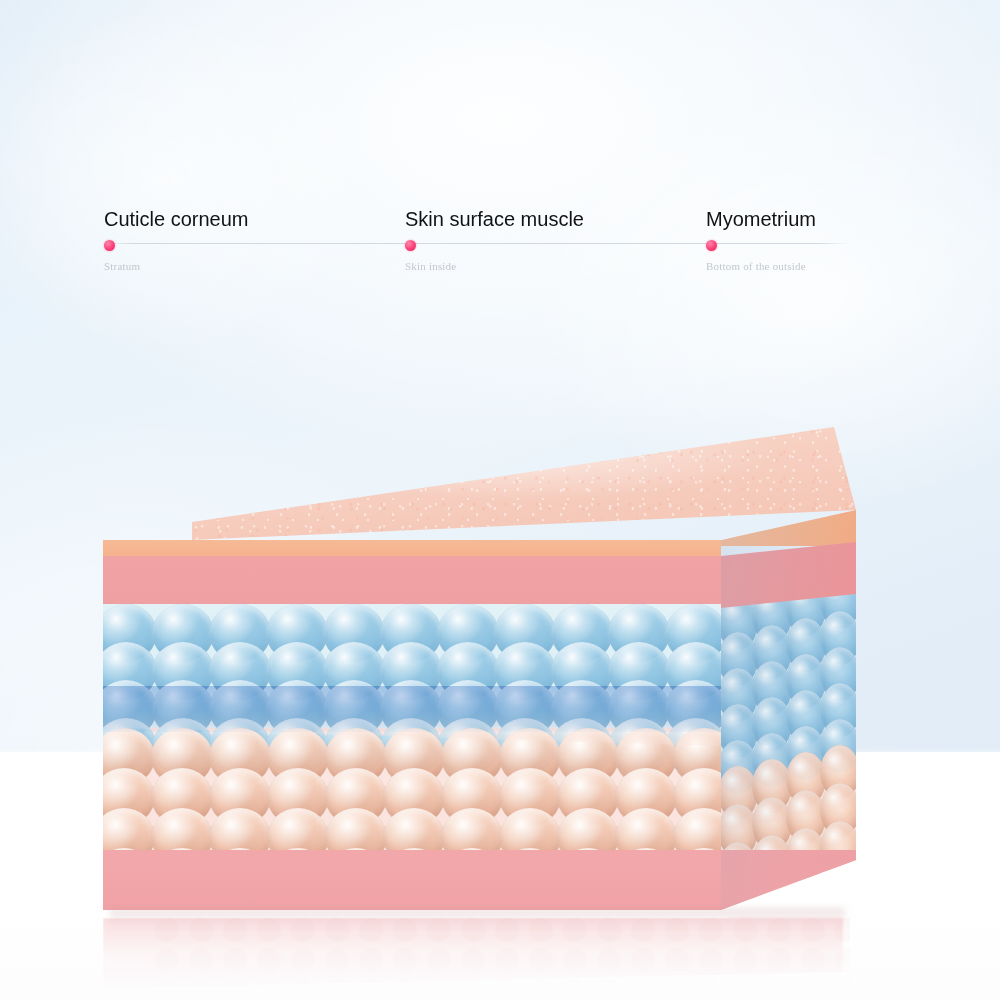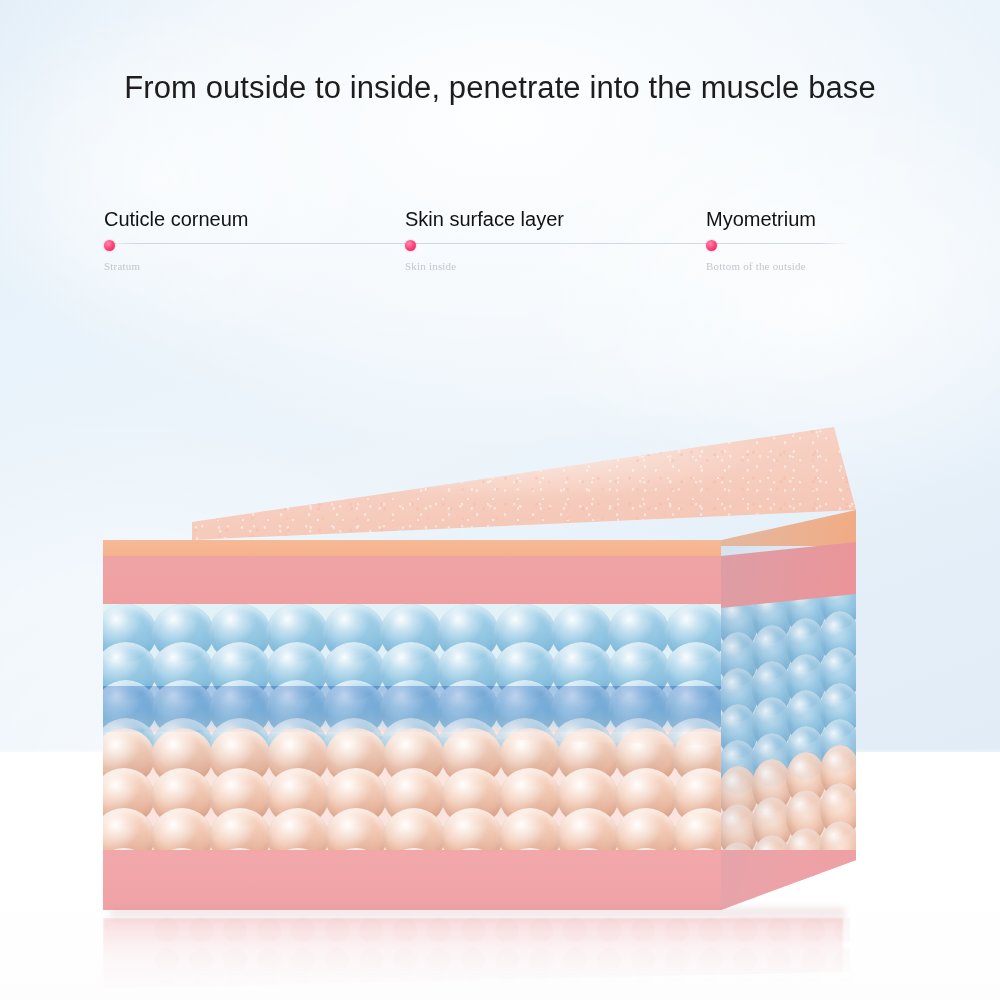--- a/index.html
+++ b/index.html
@@ -201,33 +201,32 @@
 </head>
 <body>
 
 <div id="stage">
 
   <div class="bg-sky"></div>
   <div class="bg-veil"></div>
   <div class="bg-floor-edge"></div>
   <div class="bg-floor"></div>
 
-  <div class="headline">From outside to inside, penetrate into the muscle base</div>
 
   <div class="legend">
     <div class="legend-line"></div>
 
     <div class="cal" style="left:104px;top:208px;">
       <div class="cal-title">Cuticle corneum</div>
       <div class="cal-dot"></div>
       <div class="cal-sub">Stratum</div>
     </div>
 
     <div class="cal" style="left:405px;top:208px;">
-      <div class="cal-title">Skin surface layer</div>
+      <div class="cal-title">Skin surface muscle</div>
       <div class="cal-dot"></div>
       <div class="cal-sub">Skin inside</div>
     </div>
 
     <div class="cal" style="left:706px;top:208px;">
       <div class="cal-title">Myometrium</div>
       <div class="cal-dot"></div>
       <div class="cal-sub">Bottom of the outside</div>
     </div>
   </div>

